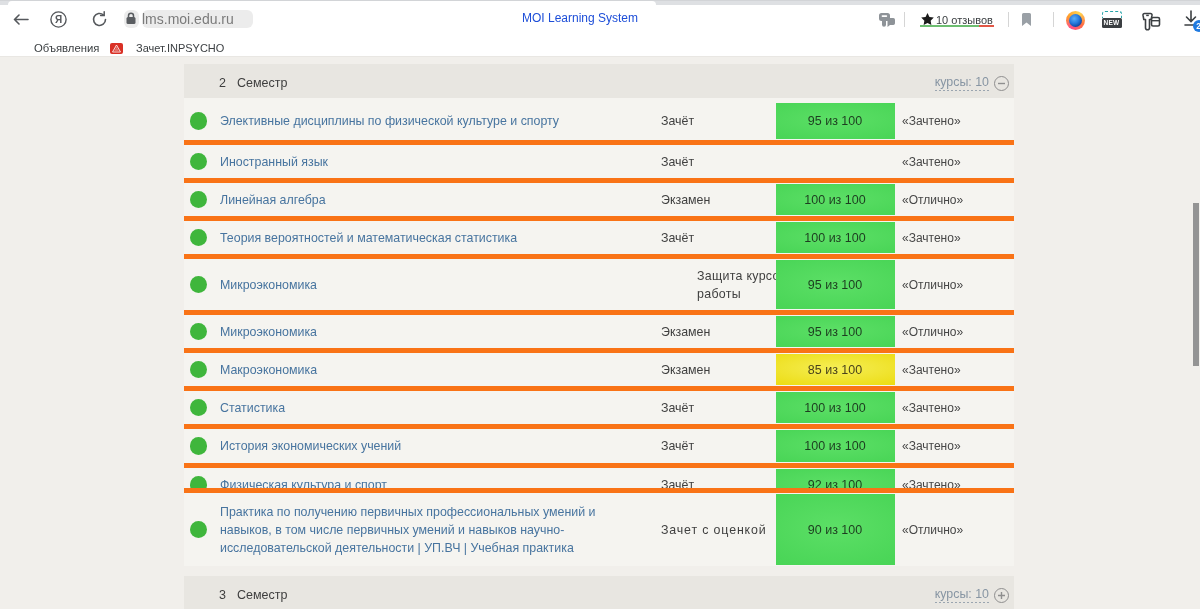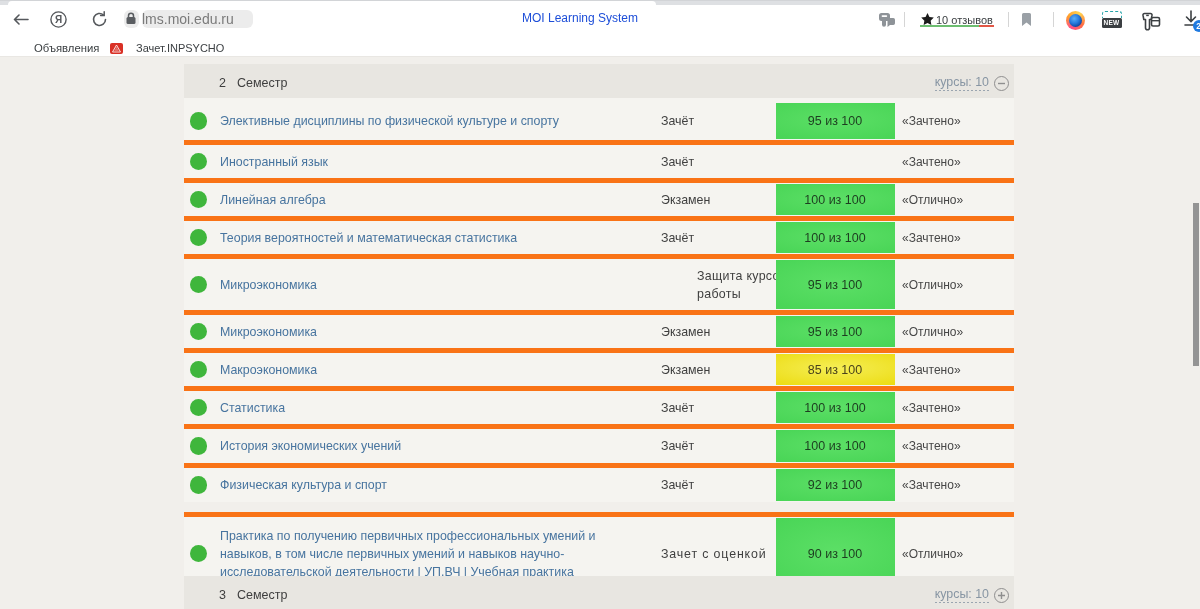--- a/index.html
+++ b/index.html
@@ -207,21 +207,21 @@
   </div>
   <div class="abs row rowsep" style="top:463px;height:39px;">
     <div class="cell">
       <span class="dot2"></span>
     </div>
     <div class="cell link">Физическая культура и спорт</div>
     <div class="cell exam">Зачёт</div>
     <div class="cell badge bgreen">92 из 100</div>
     <div class="cell grade">«Зачтено»</div>
   </div>
-  <div class="abs row rowsep" style="top:512px;height:78px;">
+  <div class="abs row rowsep" style="top:488px;height:78px;">
     <div class="cell">
       <span class="dot2"></span>
     </div>
     <div class="cell link">Практика по получению первичных профессиональных умений и<br>навыков, в том числе первичных умений и навыков научно-<br>исследовательской деятельности | УП.ВЧ | Учебная практика</div>
     <div class="cell exam" style="letter-spacing:0.85px;">Зачет с оценкой</div>
     <div class="cell badge bgreen">90 из 100</div>
     <div class="cell grade">«Отлично»</div>
   </div>
   <div class="abs band vc" style="top:576px;height:34px;">
     <span style="margin-left:35px;font-size:12.5px;color:#3e3e3e;">3</span>

